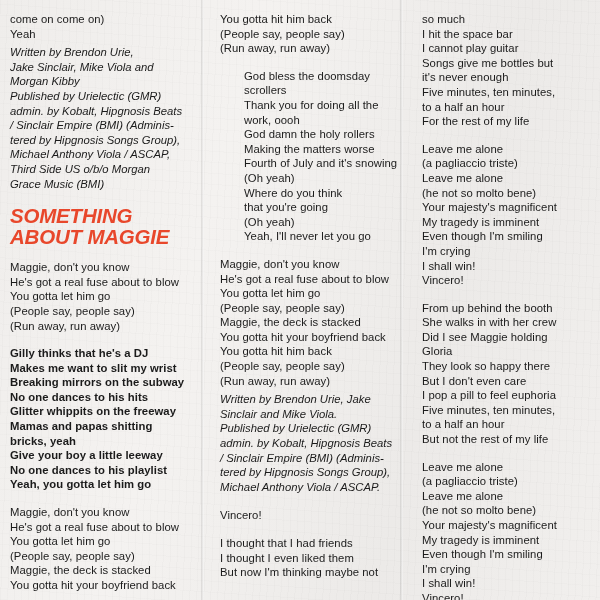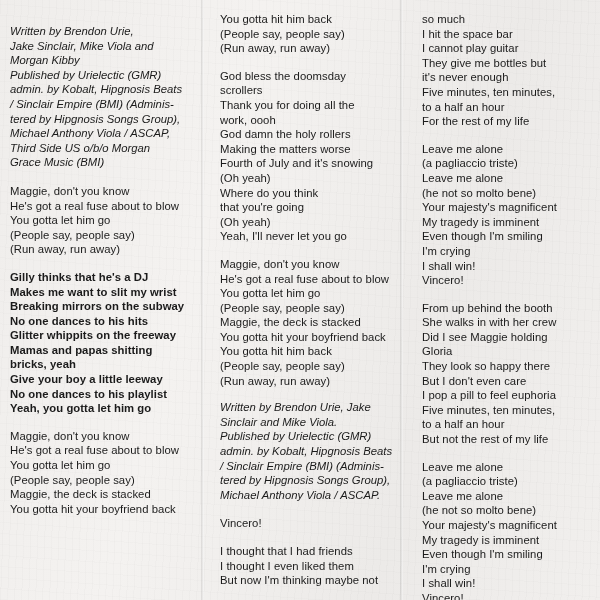--- a/index.html
+++ b/index.html
@@ -63,21 +63,21 @@
   .lyric p {
     margin: 0 0 13px 0;
   }
   .lyric p:last-child { margin-bottom: 0; }
 
   .credit {
     font-size: 11.3px;
     line-height: 14.6px;
     color: #1b1b1b;
     font-style: italic;
-    margin: 12px 0 14px 0;
+    margin: 4px 0 14px 0;
   }
 
   .song-title {
     color: #e8472b;
     font-weight: bold;
     font-style: italic;
     font-size: 20.5px;
     line-height: 21px;
     letter-spacing: -0.2px;
     margin: 10px 0 13px 0;
@@ -88,30 +88,35 @@
 <body>
 
 <div class="page">
   <div class="paper-noise"></div>
   <div class="fold f1"></div>
   <div class="fold f2"></div>
 
   <div class="columns">
 
     <div class="col col1">
+      <div class="lyric">
+        <p style="white-space: pre-line;">come on come on)
+Yeah</p>
+      </div>
       <div class="credit" style="white-space: pre-line;">Written by Brendon Urie,
 Jake Sinclair, Mike Viola and
 Morgan Kibby
 Published by Urielectic (GMR)
 admin. by Kobalt, Hipgnosis Beats
 / Sinclair Empire (BMI) (Adminis-
 tered by Hipgnosis Songs Group),
 Michael Anthony Viola / ASCAP,
 Third Side US o/b/o Morgan
 Grace Music (BMI)</div>
+      <div class="song-title">SOMETHING ABOUT MAGGIE</div>
       <div class="lyric">
         <p style="white-space: pre-line;">Maggie, don't you know
 He's got a real fuse about to blow
 You gotta let him go
 (People say, people say)
 (Run away, run away)</p>
         <p style="white-space: pre-line; font-weight: bold;">Gilly thinks that he's a DJ
 Makes me want to slit my wrist
 Breaking mirrors on the subway
 No one dances to his hits
@@ -128,21 +133,21 @@
 Maggie, the deck is stacked
 You gotta hit your boyfriend back</p>
       </div>
     </div>
 
     <div class="col col2">
       <div class="lyric">
         <p style="white-space: pre-line;">You gotta hit him back
 (People say, people say)
 (Run away, run away)</p>
-        <p style="white-space: pre-line;">God bless the doomsday
+        <p style="white-space: pre-line; margin-left: 24px;">God bless the doomsday
 scrollers
 Thank you for doing all the
 work, oooh
 God damn the holy rollers
 Making the matters worse
 Fourth of July and it's snowing
 (Oh yeah)
 Where do you think
 that you're going
 (Oh yeah)
@@ -170,21 +175,21 @@
 I thought I even liked them
 But now I'm thinking maybe not</p>
       </div>
     </div>
 
     <div class="col col3">
       <div class="lyric">
         <p style="white-space: pre-line;">so much
 I hit the space bar
 I cannot play guitar
-They give me bottles but
+Songs give me bottles but
 it's never enough
 Five minutes, ten minutes,
 to a half an hour
 For the rest of my life</p>
         <p style="white-space: pre-line;">Leave me alone
 (a pagliaccio triste)
 Leave me alone
 (he not so molto bene)
 Your majesty's magnificent
 My tragedy is imminent

